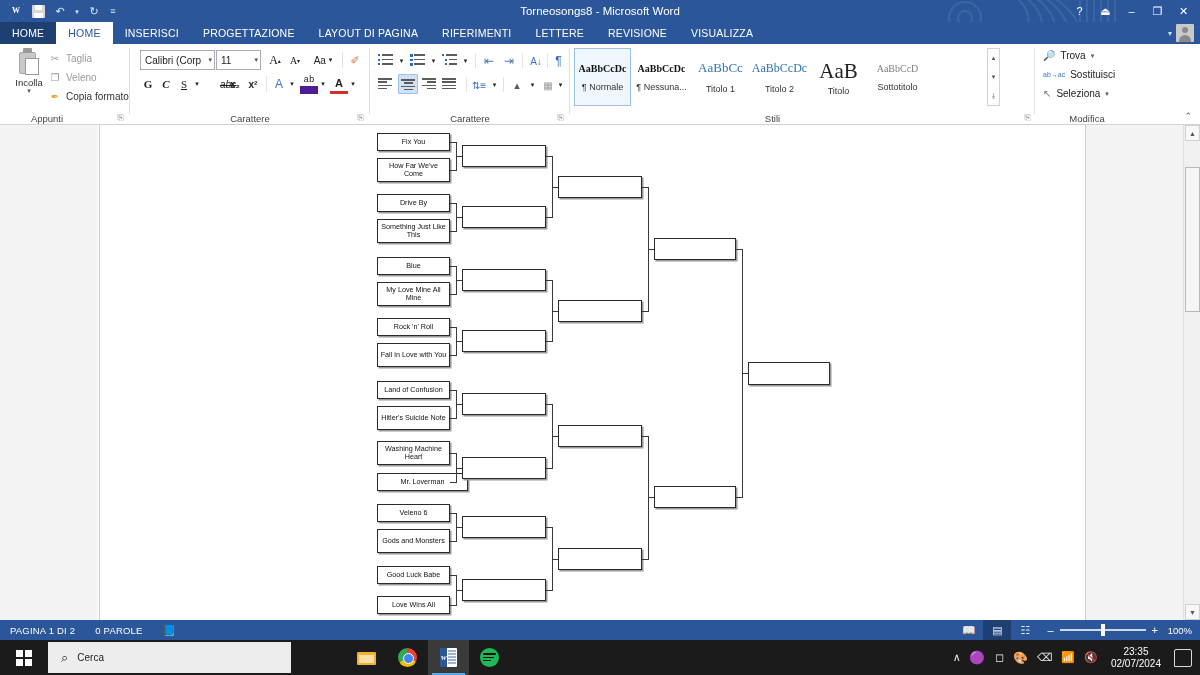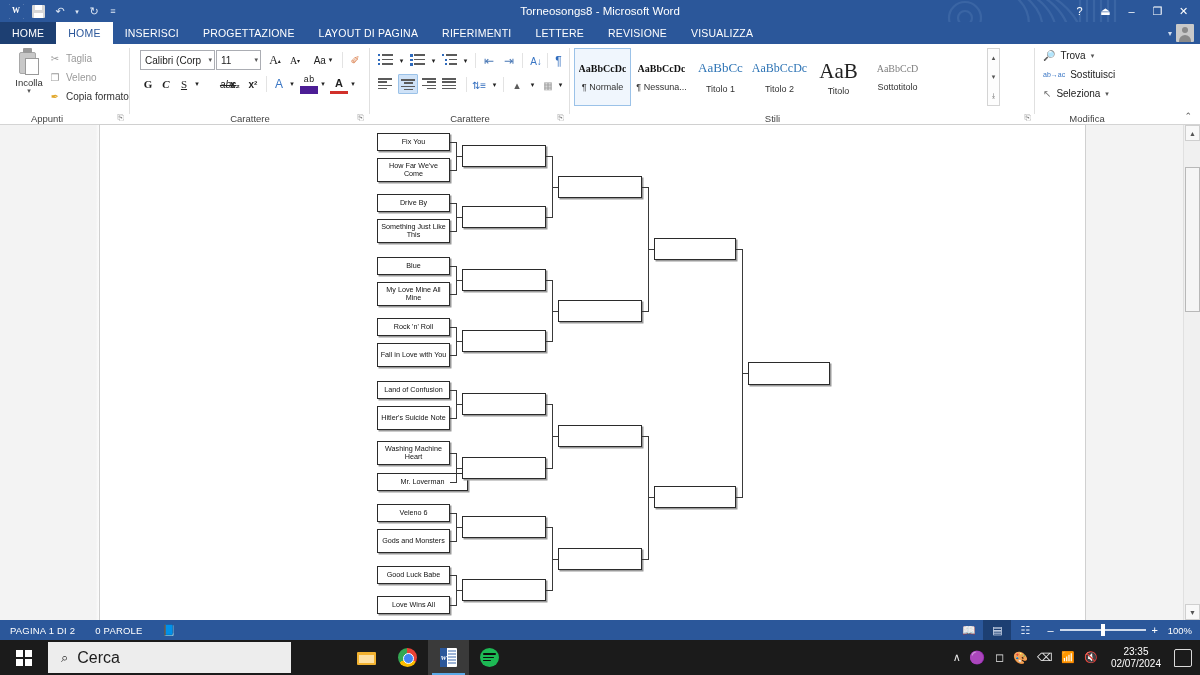--- a/index.html
+++ b/index.html
@@ -278,21 +278,21 @@
   }
   .winflag {
     width: 16px; height: 16px; display: grid; grid-template-columns: 1fr 1fr; grid-template-rows: 1fr 1fr; gap: 2px;
   }
   .winflag i { background: #ffffff; display: block; }
   .searchbox {
     width: 243px; height: 31px; background: #ededed; margin-left: 0;
     display: flex; align-items: center; gap: 9px; padding-left: 13px;
   }
   .s-ico { font-size: 13px; color: #222; }
-  .s-txt { font-size: 16px; color: #1c1c1c; }
+  .s-txt { font-size: 10px; color: #1c1c1c; }
   .tb-icons { display: flex; align-items: center; height: 35px; margin-left: 55px; }
   .tb-app {
     width: 41px; height: 35px; display: flex; align-items: center; justify-content: center;
     position: relative;
   }
   .tb-app.active { background: #3a3a3a; }
   .tb-app.active::after {
     content: ""; position: absolute; bottom: 0; left: 4px; width: 33px; height: 2px; background: #5aa9e6;
   }
   .tray {

